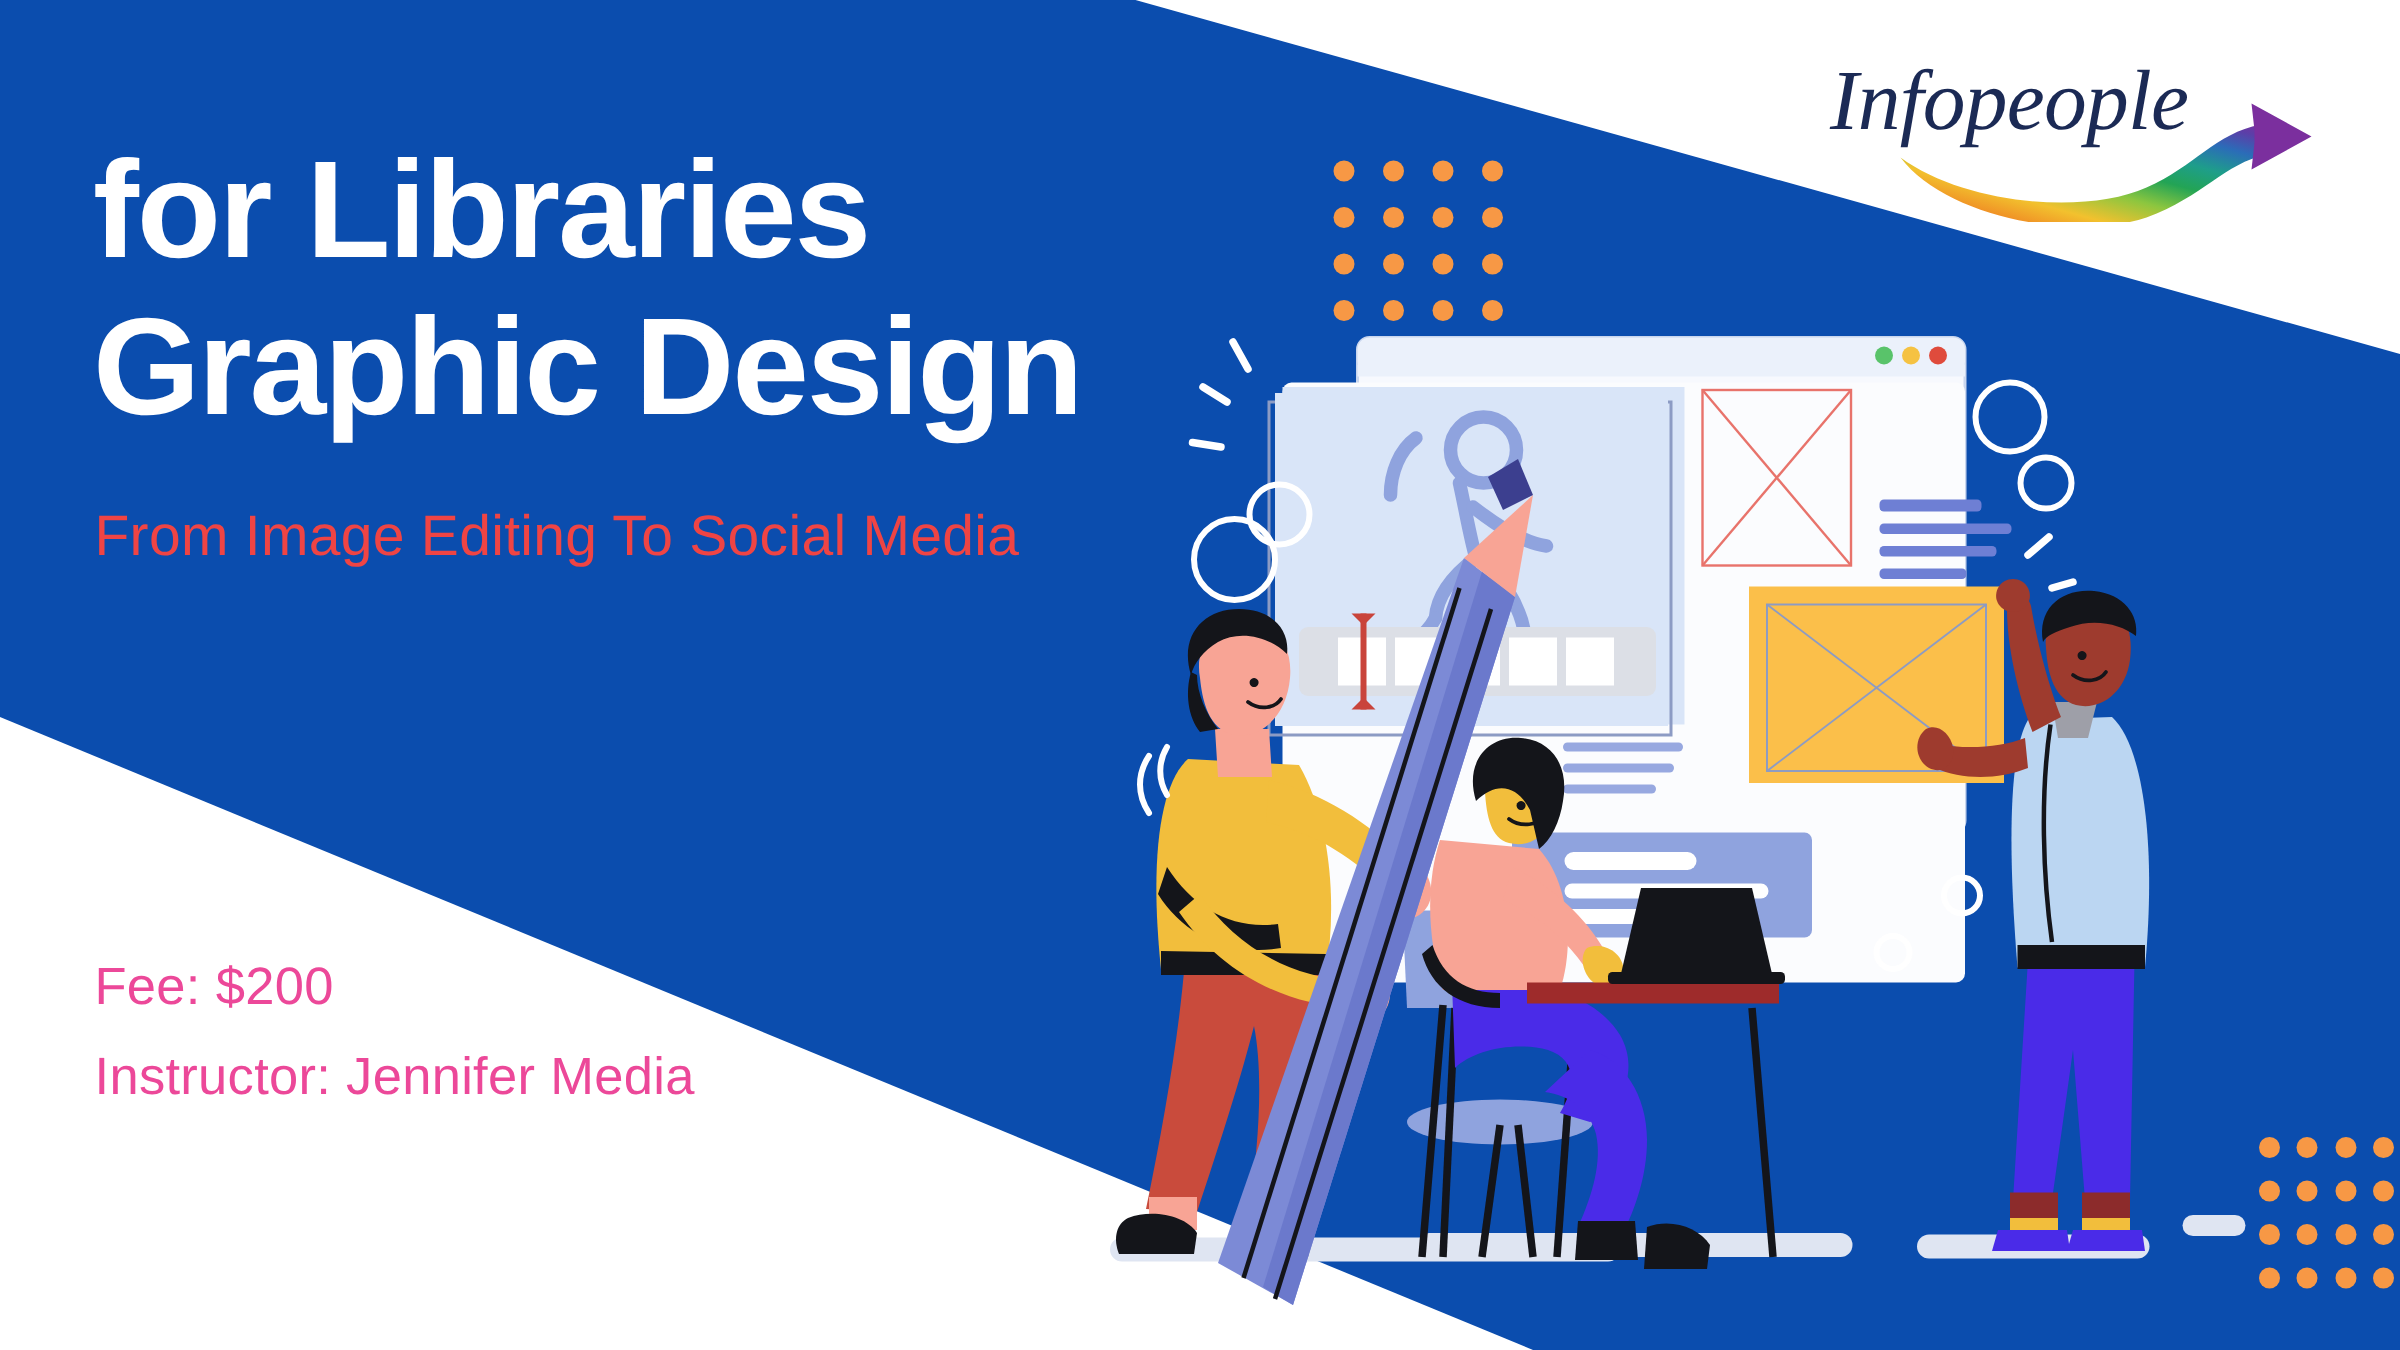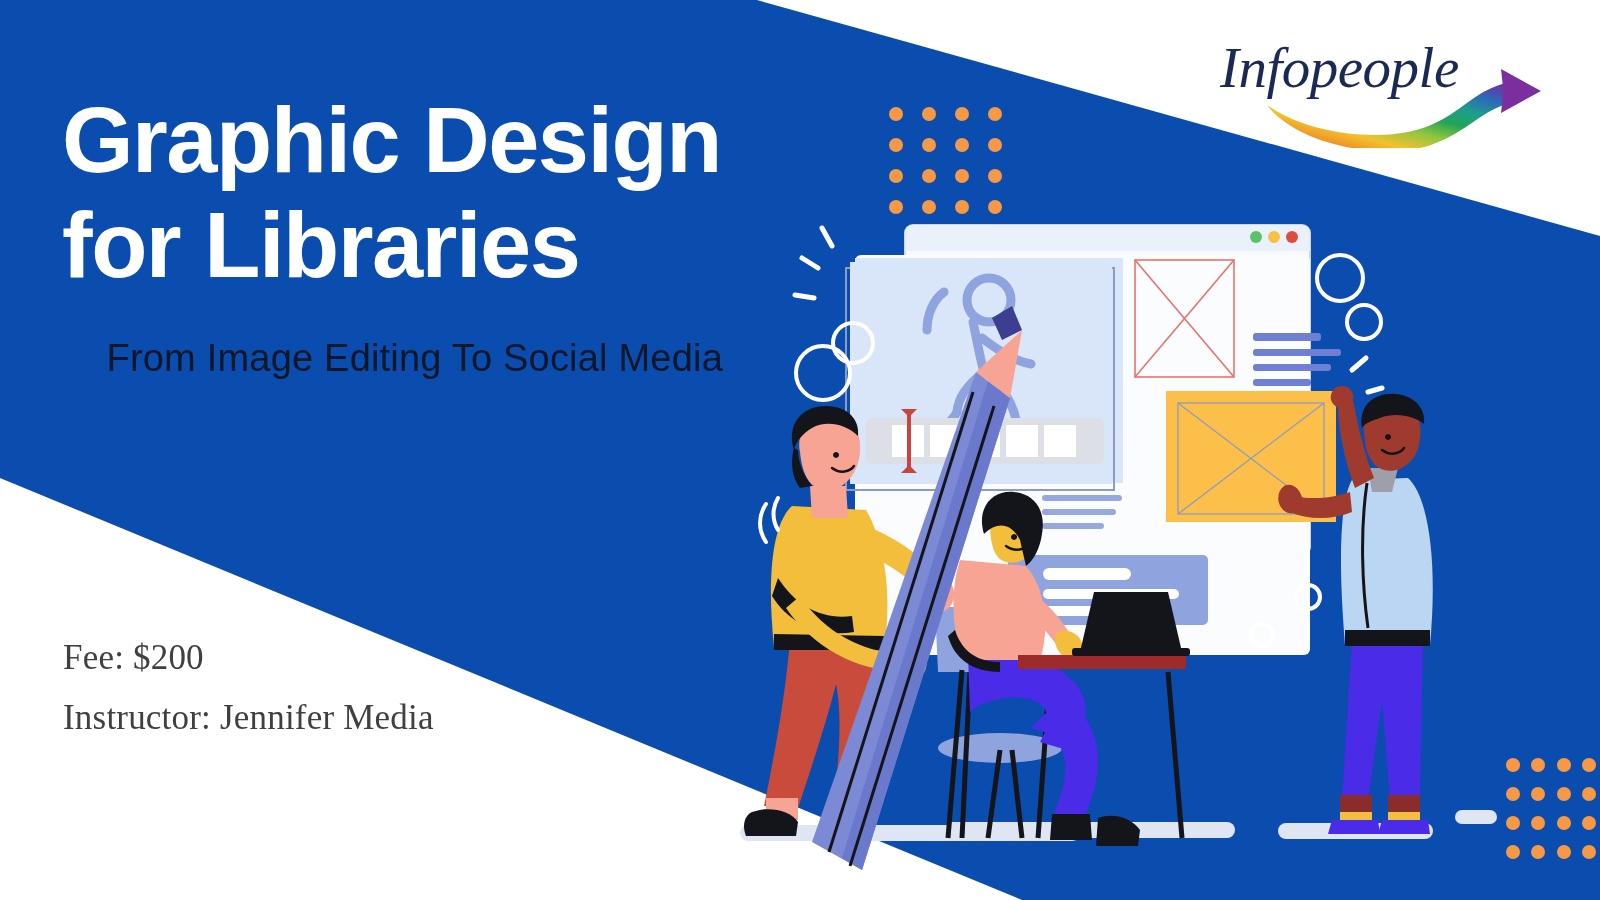--- a/index.html
+++ b/index.html
@@ -12,29 +12,27 @@
   svg.full{position:absolute;left:0;top:0;width:1600px;height:900px;}
 
   
   .title{
     position:absolute;left:62px;top:88px;width:840px;
     color:#ffffff;font-weight:700;font-size:92px;line-height:1.14;
     letter-spacing:-1.5px;
   }
   .subtitle{
     position:absolute;left:63px;top:330px;width:660px;
-    color:#0f172a;font-weight:400;font-size:38px;line-height:1.5;
+    color:#ef4444;font-weight:400;font-size:38px;line-height:1.5;
     letter-spacing:0.2px;
-    text-align:right;
   }
   .details{
     position:absolute;left:63px;top:628px;width:700px;
-    color:#404040;font-weight:500;font-size:35px;line-height:1.72;
+    color:#ec4899;font-weight:500;font-size:35px;line-height:1.72;
     letter-spacing:0.2px;
-    font-family:Liberation Serif, serif;
   }
   .details div{white-space:nowrap;}
 
   
   .logo{position:absolute;left:1215px;top:33px;width:345px;height:115px;}
   .logo-word{
     position:absolute;left:5px;top:2px;
     font-family:"Liberation Serif", serif;
     font-style:italic;font-weight:400;font-size:57px;
     color:#1b2a55;letter-spacing:-0.5px;
@@ -335,22 +333,22 @@
         <circle cx="1564" cy="823" r="7"></circle>
         <circle cx="1589" cy="823" r="7"></circle>
       <circle cx="1513" cy="852" r="7"></circle>
         <circle cx="1538" cy="852" r="7"></circle>
         <circle cx="1564" cy="852" r="7"></circle>
         <circle cx="1589" cy="852" r="7"></circle>
     </g>
   </svg>
 
   <div class="title">
+    <div>for Libraries</div>
     <div>Graphic Design</div>
-    <div>for Libraries</div>
   </div>
 
   <div class="subtitle">From Image Editing To Social Media</div>
 
   <div class="details">
     <div>Fee: $200</div>
     <div>Instructor: Jennifer Media</div>
   </div>
 
   <div class="logo">

